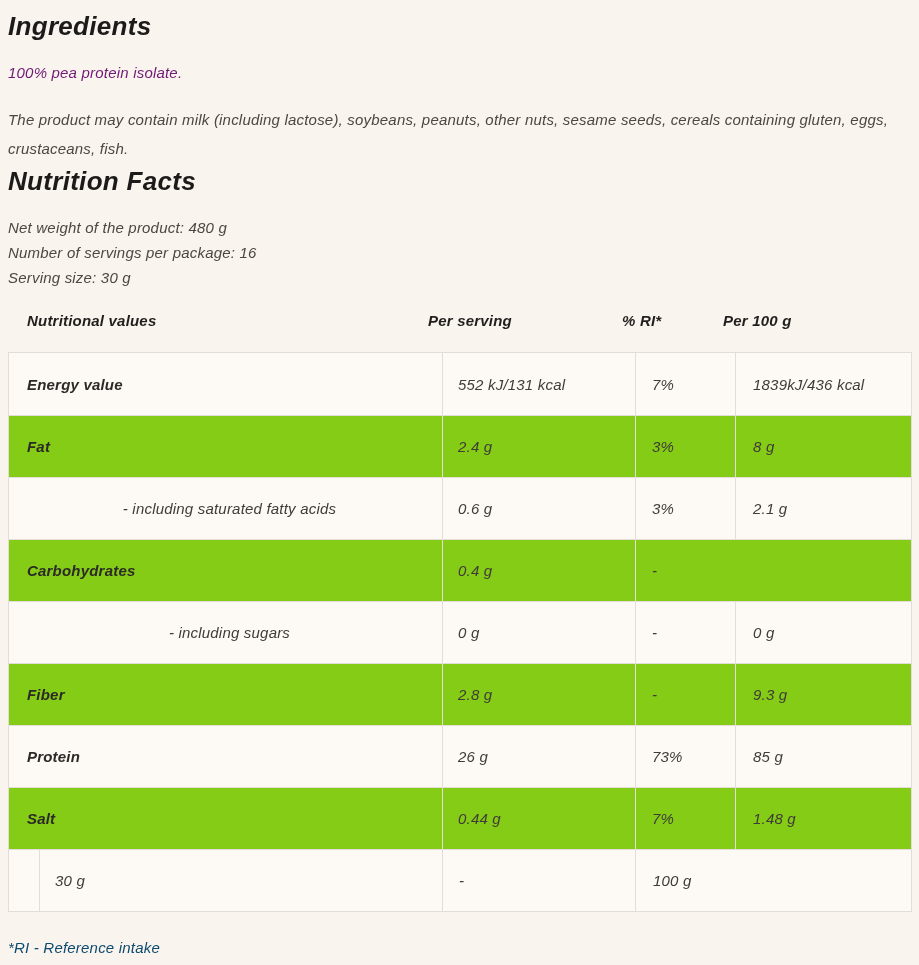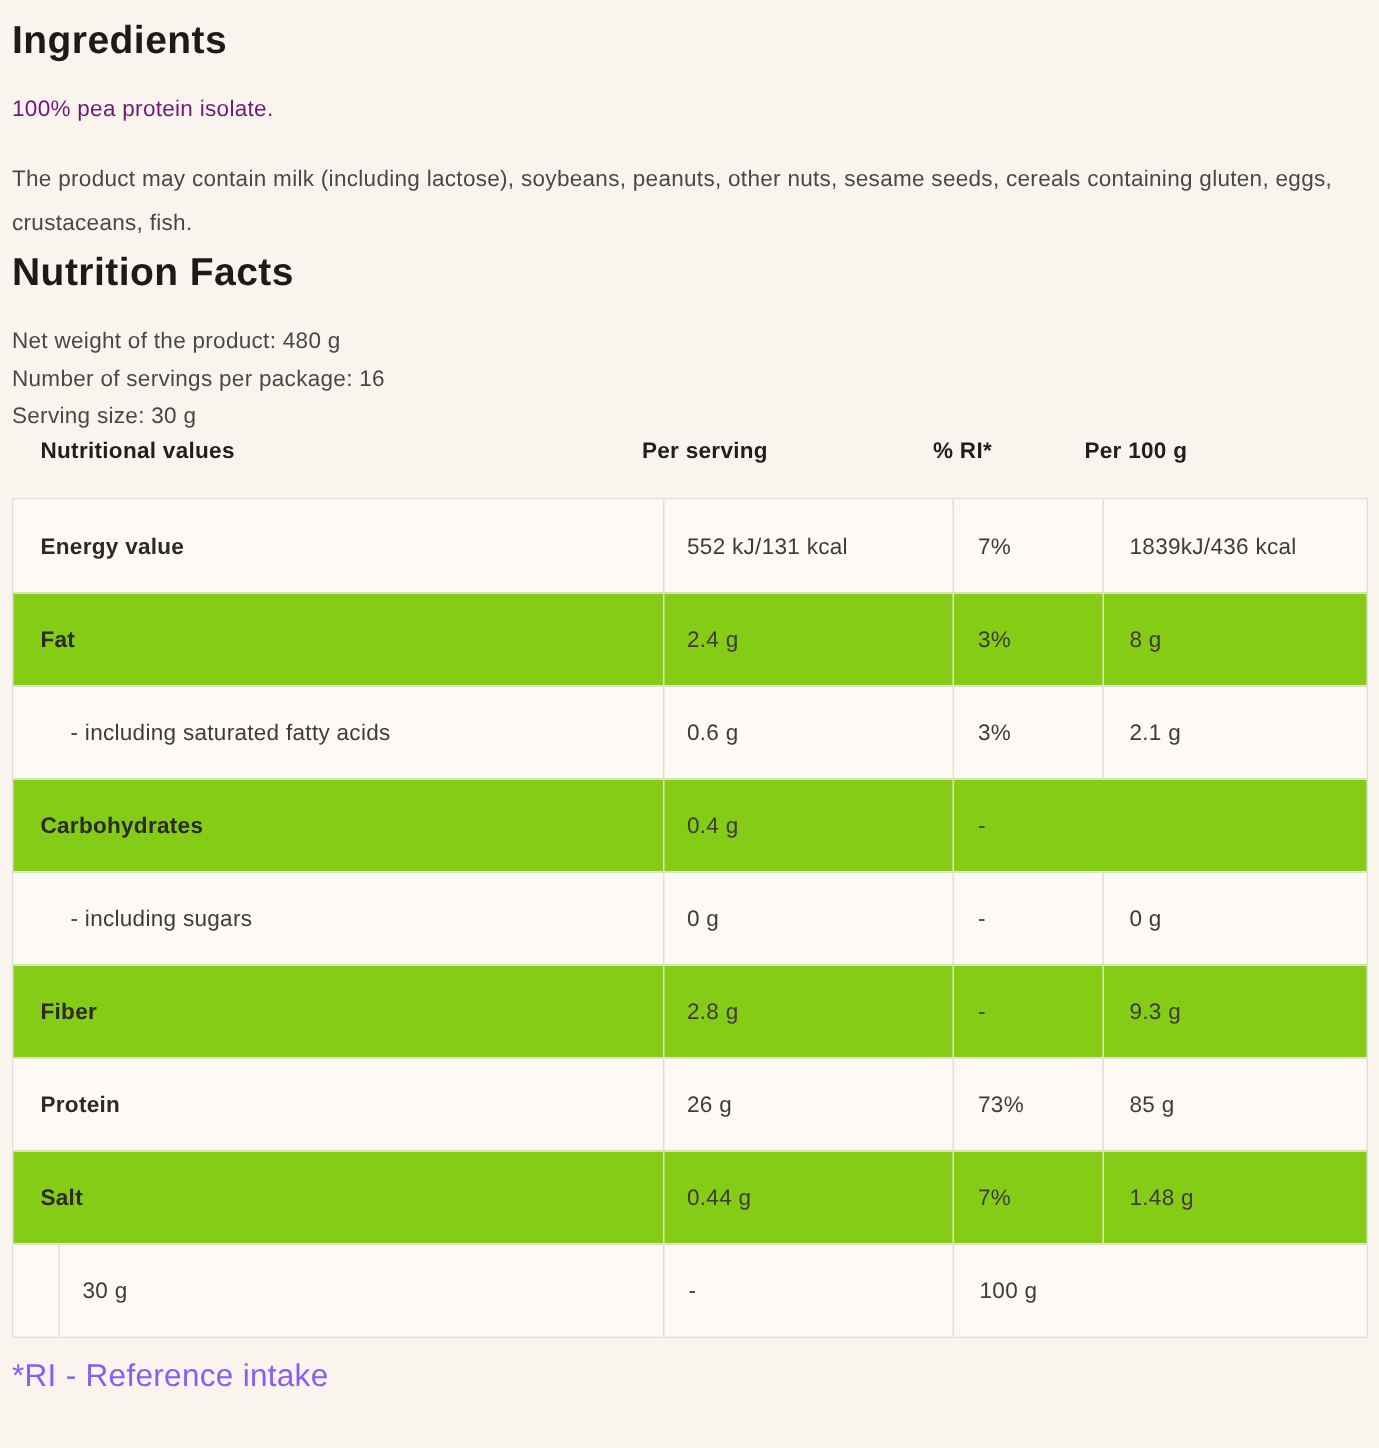--- a/index.html
+++ b/index.html
@@ -3,21 +3,21 @@
 <meta charset="utf-8">
 <style>
   * { box-sizing: border-box; margin: 0; padding: 0; }
   html, body { width: 919px; height: 965px; overflow: hidden; }
   body {
     background: #faf4ef;
     font-family: "Liberation Sans", sans-serif;
     color: #47423e;
     color: #47423e;
   }
-  .page { padding: 0 7px 0 8px; width: 919px; }
+  .page { padding: 0 7px 0 8px; width: 919px; font-style: italic; }
 
   h2.section-title {
     font-size: 26px;
     line-height: 32px;
     font-weight: 700;
     letter-spacing: 0.3px;
     color: #1c1b1a;
   }
   .ingredients-title { margin-top: 10px; }
   .nutrition-title  { margin-top: 2px; }
@@ -41,20 +41,21 @@
   .nutrition-meta { margin-top: 18px; }
   .nutrition-meta .meta-line {
     font-size: 15px;
     line-height: 25px;
     color: #4c4742;
     letter-spacing: 0.2px;
   }
 
   
   .nt-header {
+    margin-top: 20px;
     display: grid;
     grid-template-columns: 404px 193px 100px 207px;
     height: 20px;
     align-items: center;
   }
   .nt-header .h-cell {
     font-size: 15px;
     font-weight: 700;
     color: #211f1d;
     letter-spacing: 0.2px;
@@ -85,27 +86,27 @@
     font-size: 15px;
     color: #403b37;
     letter-spacing: 0.2px;
     white-space: nowrap;
   }
   .cell.c0 { padding-left: 18px; }
   .cell.c1 { padding-left: 15px; }
   .cell.c2 { padding-left: 16px; }
   .cell.c3 { padding-left: 17px; }
   .t-row.main .cell.c0 .cell-text { font-weight: 700; color: #2c2926; }
-  .t-row.sub  .cell.c0 { padding-left: 38px; }
+  .t-row.sub  .cell.c0 { padding-left: 38px; justify-content: center; }
 
   .footnote {
-    margin-top: 16px;
-    font-size: 21px;
+    margin-top: 26px;
+    font-size: 15px;
     line-height: 20px;
-    color: #8b5cf6;
+    color: #0c4a6e;
     letter-spacing: 0.2px;
   }
 </style>
 </head>
 <body>
 
 <div class="page">
 
   <h2 class="section-title ingredients-title">Ingredients</h2>
 

